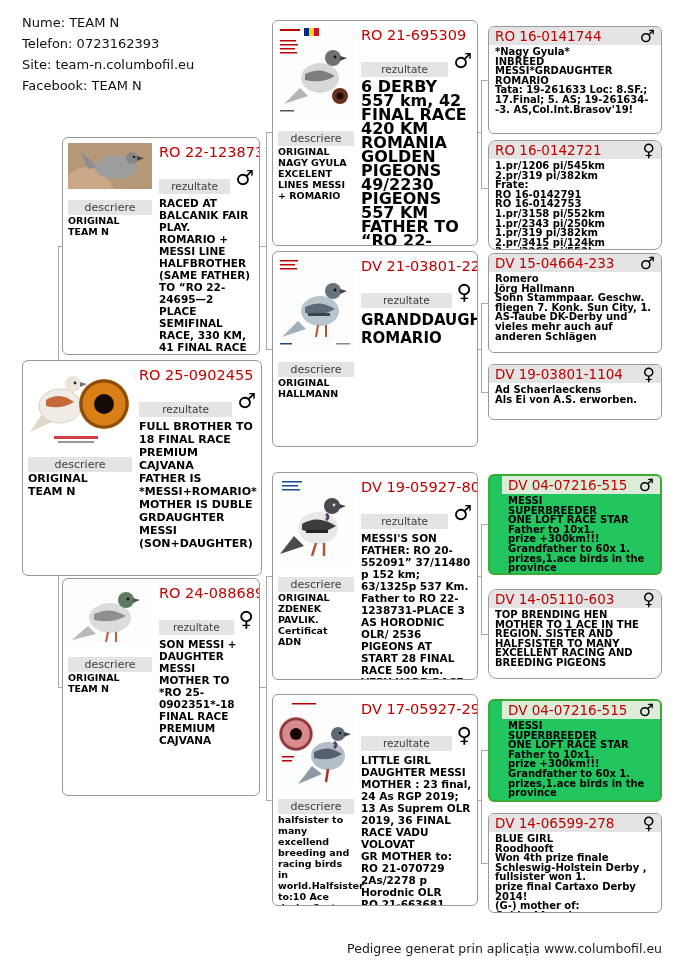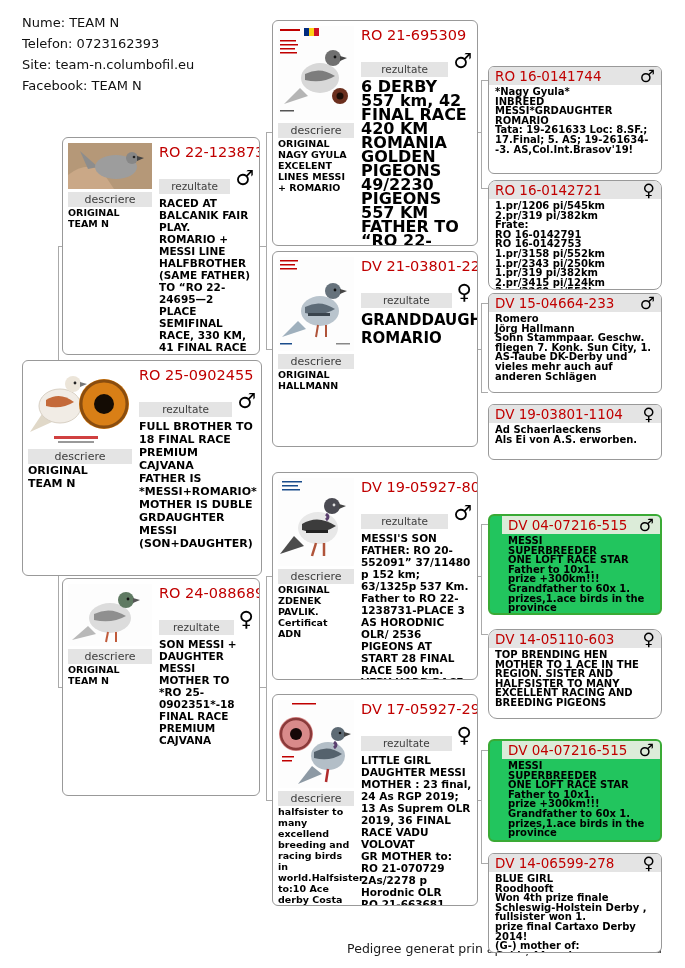--- a/index.html
+++ b/index.html
@@ -15,36 +15,36 @@
   
   .conn { position:absolute; background:#aaa; z-index:0; }
 
   
   .pbox { position:absolute; z-index:1; background:#fff; border:1px solid #999;
     border-radius:6px; padding:5px; display:flex; gap:7px; overflow:hidden; }
   .leftcol { flex-shrink:0; }
   .photo { background:#fff; }
   .photo svg { display:block; }
   .bar { background:#e4e4e4; color:#3d3d3d; text-align:center;
-    font-size:11px; line-height:15px; margin-top:3px; }
+    font-size:11px; line-height:15px; margin-top:11px; }
   .ownertext { font-weight:bold; font-size:9.5px; line-height:11px; 
     white-space:pre-line; }
   .rightcol { flex:1; min-width:0; }
   .ring { color:#c00000; font-size:14.5px; line-height:18px; white-space:nowrap; }
   .rezrow { display:flex; align-items:center; gap:5px; margin:2px 0 3px 0; }
   .rez { flex:1; background:#e4e4e4; color:#3d3d3d; text-align:center;
     font-size:10.5px; line-height:15px;margin-top:16px; }
   .sex { font-size:21px; line-height:21px; font-weight:bold; }
   .desc { font-weight:bold; font-size:10.5px; line-height:12px; white-space:pre-line; }
   .desc.big { font-size:15px; line-height:18px; }
   .subject .desc { font-size:11px; line-height:13px; }
 
   
   .gbox { position:absolute; z-index:1; background:#fff; border:1px solid #999;
-    border-radius:6px; overflow:hidden;margin-top:40px; }
+    border-radius:6px; overflow:hidden; }
   .gbox.green { border:2px solid #3aaa35; background:#22c55e;padding-left:12px; }
   .ghead { background:#e4e4e4; display:flex; justify-content:space-between;
     align-items:center; padding:1px 6px 0 6px; }
   .green .ghead { background:#dcecd9; }
   .ghead .ring { font-size:13.5px; line-height:17px; }
   .ghead .sex { font-size:17px; line-height:17px; }
   .gdesc { font-weight:bold; font-size:10px; line-height:9.6px;
     padding:2px 6px; white-space:pre-line; }
 
   .footer { position:absolute; left:0; top:941px; width:662px; text-align:right;

